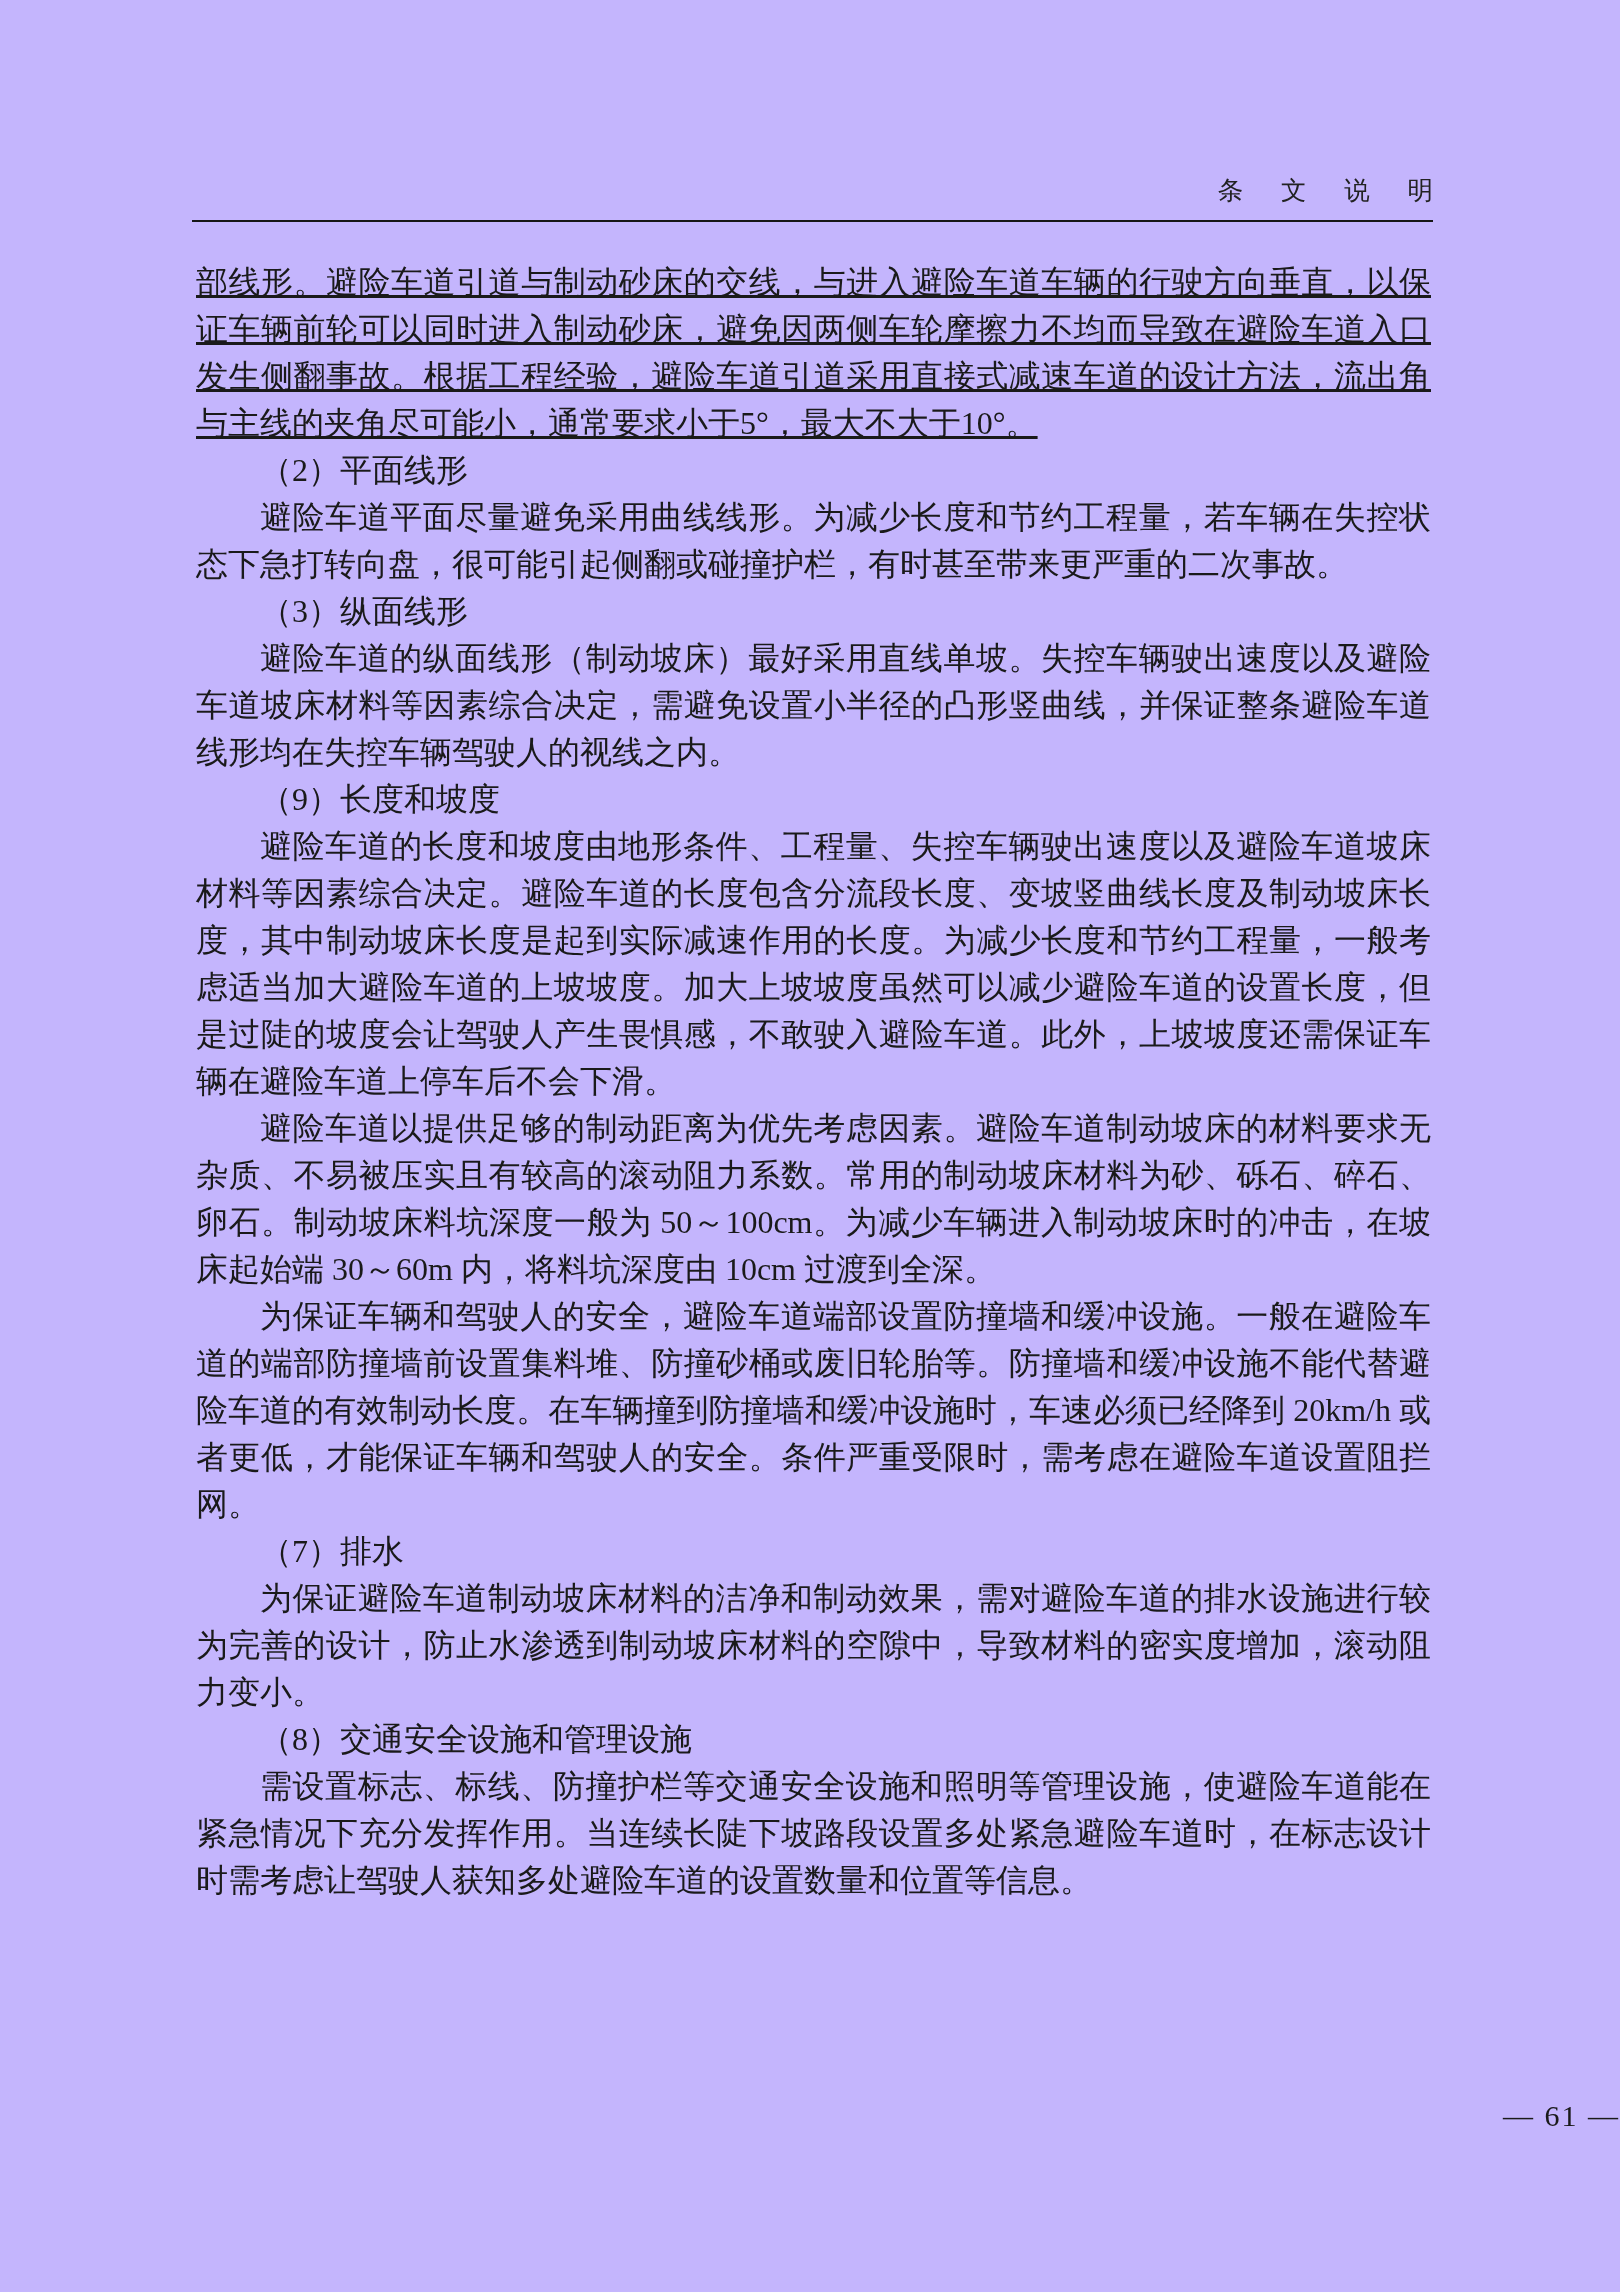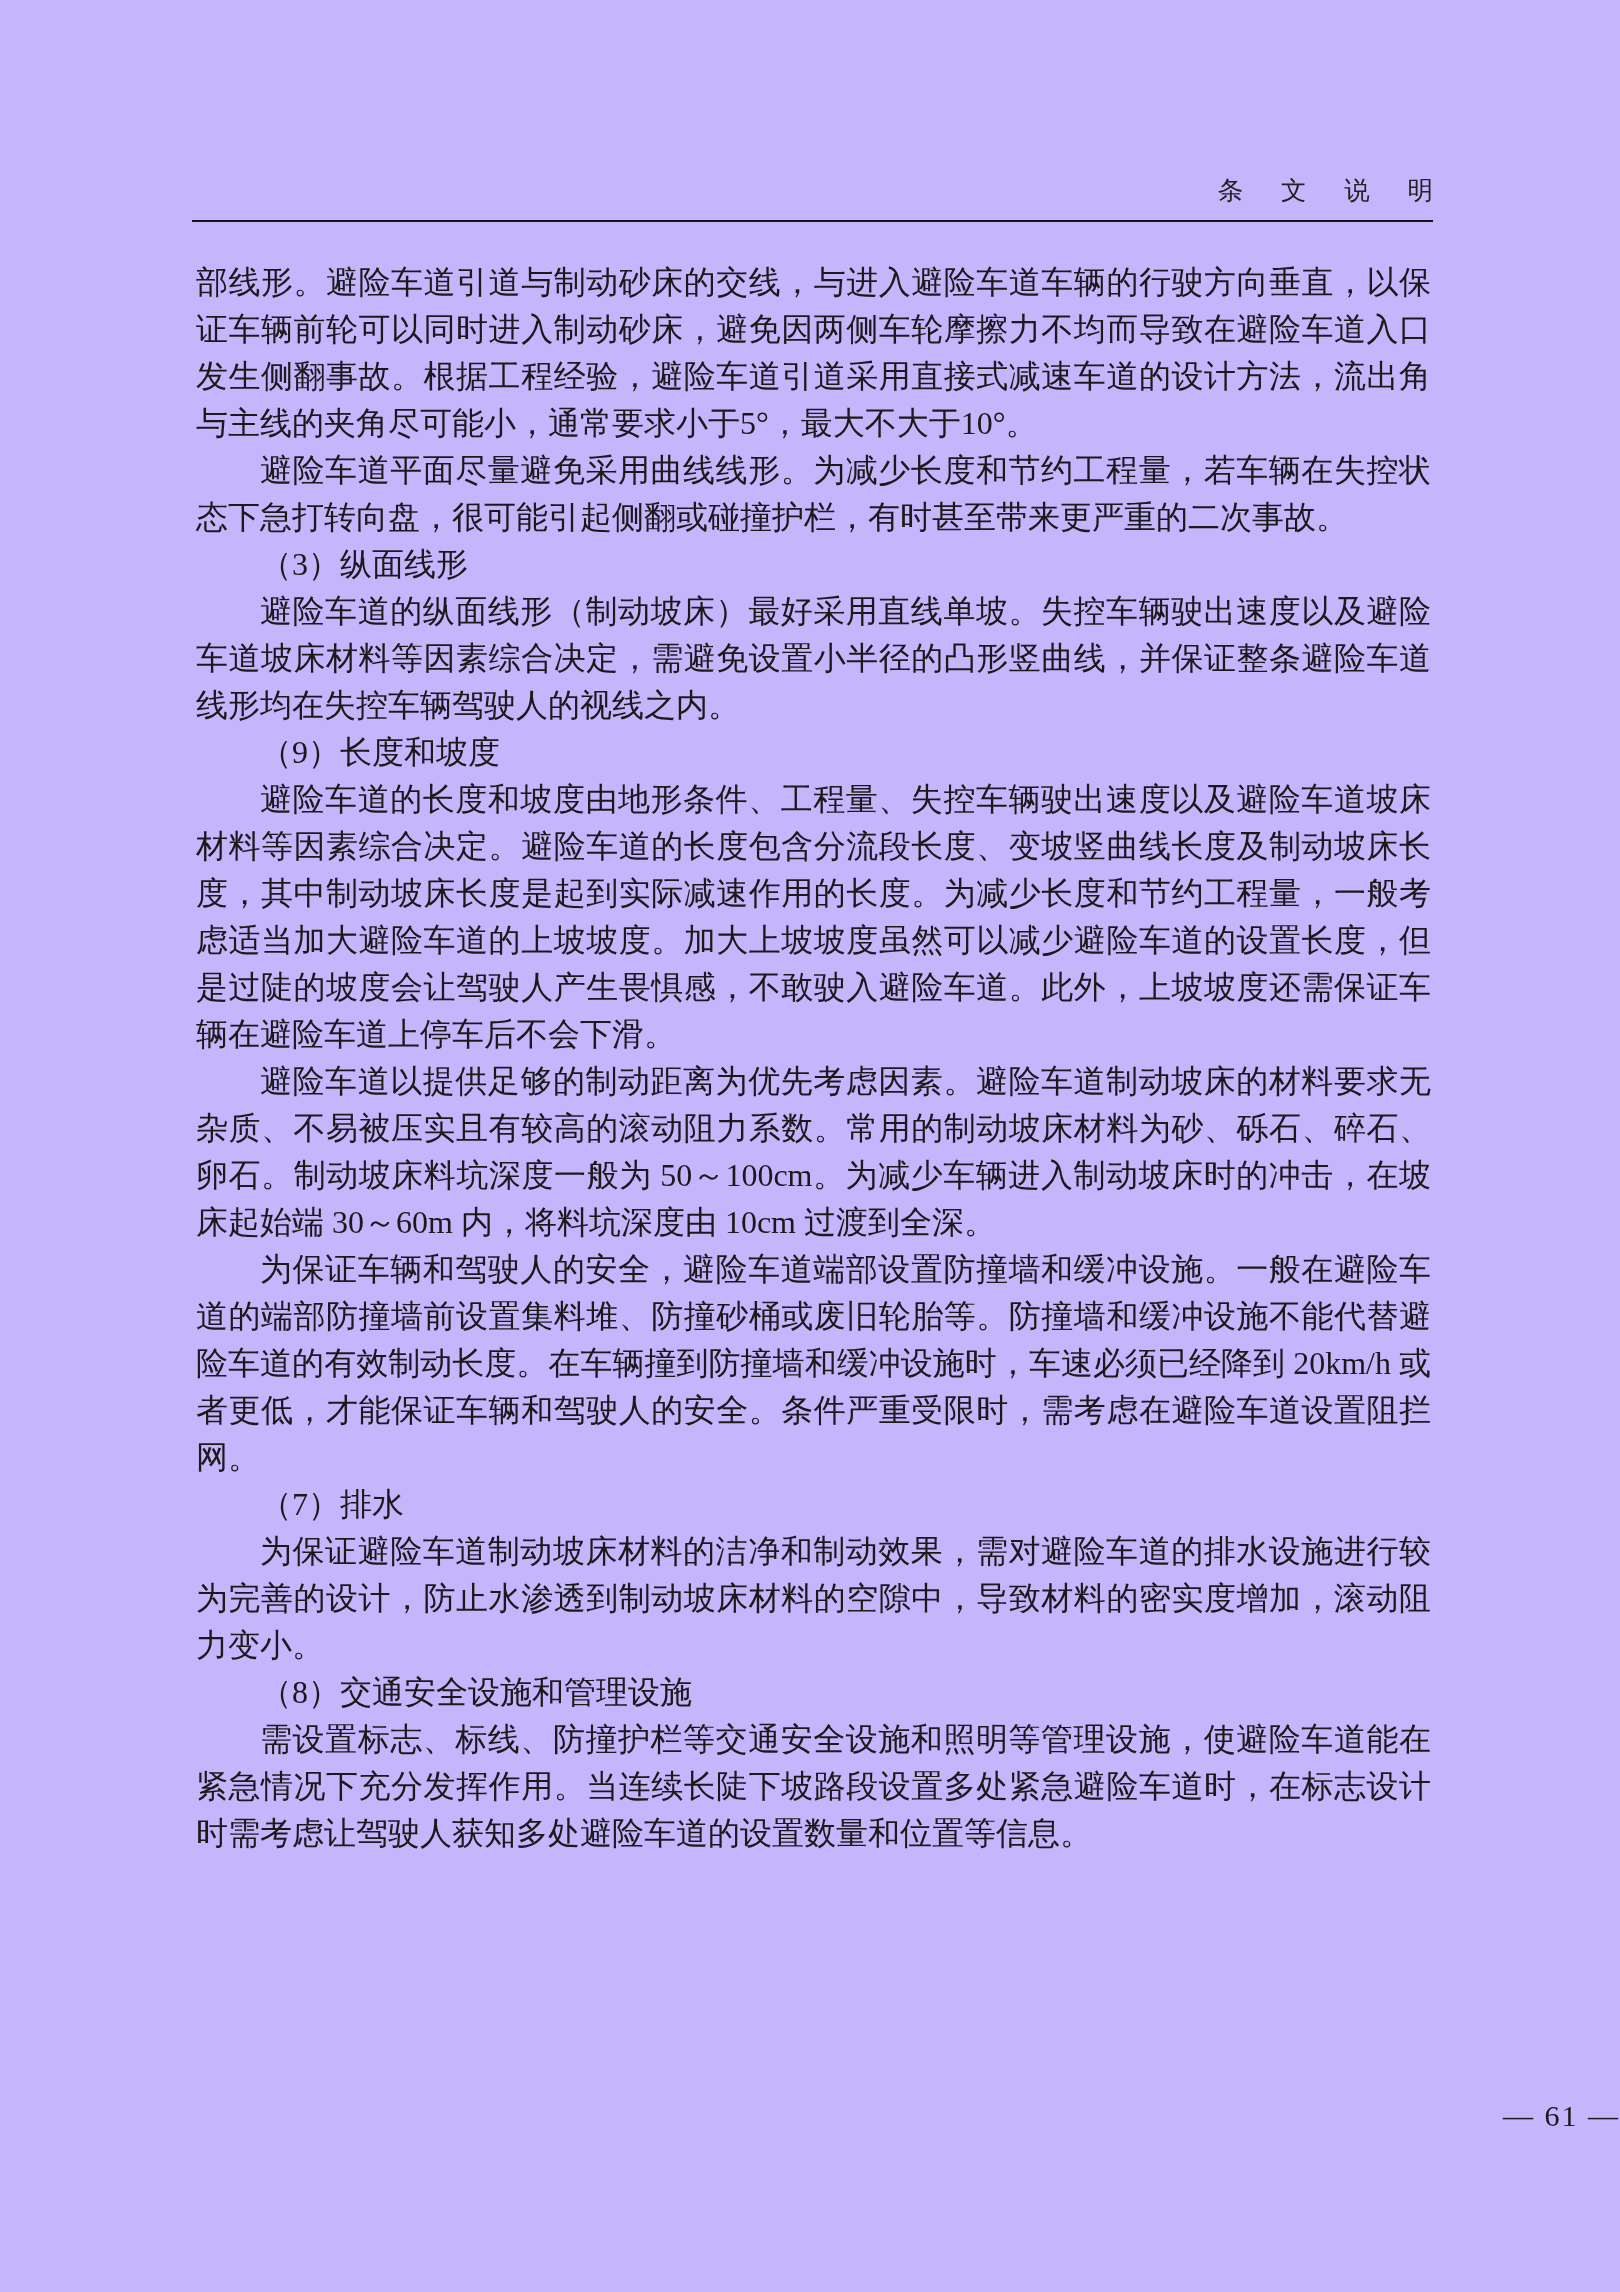--- a/index.html
+++ b/index.html
@@ -46,20 +46,21 @@
   }
   .content p {
     margin: 0;
     padding: 0;
   }
   .para-body, .para-heading {
     text-indent: 2em;
   }
   .para-cont {
     text-indent: 0;
+    text-decoration: underline;
   }
   .page-number {
     position: absolute;
     top: 2099px;
     left: 0;
     width: 100%;
     text-align: right;
     font-size: 30px;
     color: #1a1a1a;
     letter-spacing: 2px;
@@ -70,20 +71,21 @@
 
 <div class="page">
 
   <div class="header">
     <div class="header-title">条 文 说 明</div>
     <div class="header-rule"></div>
   </div>
 
   <div class="content">
     <p class="para-cont">部线形。避险车道引道与制动砂床的交线，与进入避险车道车辆的行驶方向垂直，以保证车辆前轮可以同时进入制动砂床，避免因两侧车轮摩擦力不均而导致在避险车道入口发生侧翻事故。根据工程经验，避险车道引道采用直接式减速车道的设计方法，流出角与主线的夹角尽可能小，通常要求小于5°，最大不大于10°。</p>
+    <p class="para-heading">（2）平面线形</p>
     <p class="para-body">避险车道平面尽量避免采用曲线线形。为减少长度和节约工程量，若车辆在失控状态下急打转向盘，很可能引起侧翻或碰撞护栏，有时甚至带来更严重的二次事故。</p>
     <p class="para-heading">（3）纵面线形</p>
     <p class="para-body">避险车道的纵面线形（制动坡床）最好采用直线单坡。失控车辆驶出速度以及避险车道坡床材料等因素综合决定，需避免设置小半径的凸形竖曲线，并保证整条避险车道线形均在失控车辆驾驶人的视线之内。</p>
     <p class="para-heading">（9）长度和坡度</p>
     <p class="para-body">避险车道的长度和坡度由地形条件、工程量、失控车辆驶出速度以及避险车道坡床材料等因素综合决定。避险车道的长度包含分流段长度、变坡竖曲线长度及制动坡床长度，其中制动坡床长度是起到实际减速作用的长度。为减少长度和节约工程量，一般考虑适当加大避险车道的上坡坡度。加大上坡坡度虽然可以减少避险车道的设置长度，但是过陡的坡度会让驾驶人产生畏惧感，不敢驶入避险车道。此外，上坡坡度还需保证车辆在避险车道上停车后不会下滑。</p>
     <p class="para-body">避险车道以提供足够的制动距离为优先考虑因素。避险车道制动坡床的材料要求无杂质、不易被压实且有较高的滚动阻力系数。常用的制动坡床材料为砂、砾石、碎石、卵石。制动坡床料坑深度一般为 50～100cm。为减少车辆进入制动坡床时的冲击，在坡床起始端 30～60m 内，将料坑深度由 10cm 过渡到全深。</p>
     <p class="para-body">为保证车辆和驾驶人的安全，避险车道端部设置防撞墙和缓冲设施。一般在避险车道的端部防撞墙前设置集料堆、防撞砂桶或废旧轮胎等。防撞墙和缓冲设施不能代替避险车道的有效制动长度。在车辆撞到防撞墙和缓冲设施时，车速必须已经降到 20km/h 或者更低，才能保证车辆和驾驶人的安全。条件严重受限时，需考虑在避险车道设置阻拦网。</p>
     <p class="para-heading">（7）排水</p>
     <p class="para-body">为保证避险车道制动坡床材料的洁净和制动效果，需对避险车道的排水设施进行较为完善的设计，防止水渗透到制动坡床材料的空隙中，导致材料的密实度增加，滚动阻力变小。</p>
     <p class="para-heading">（8）交通安全设施和管理设施</p>

